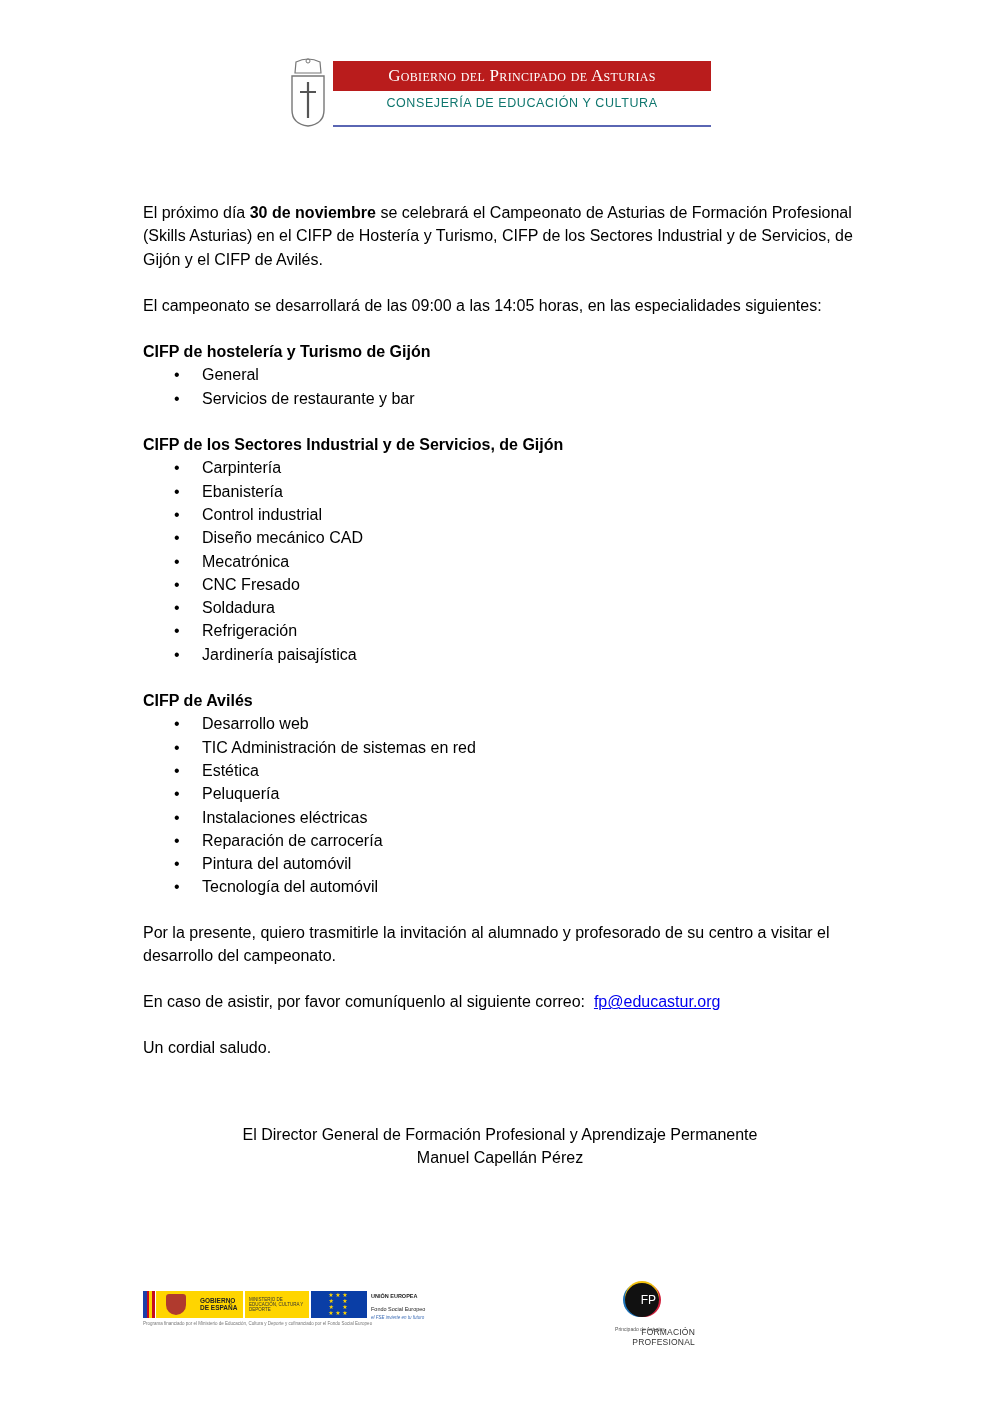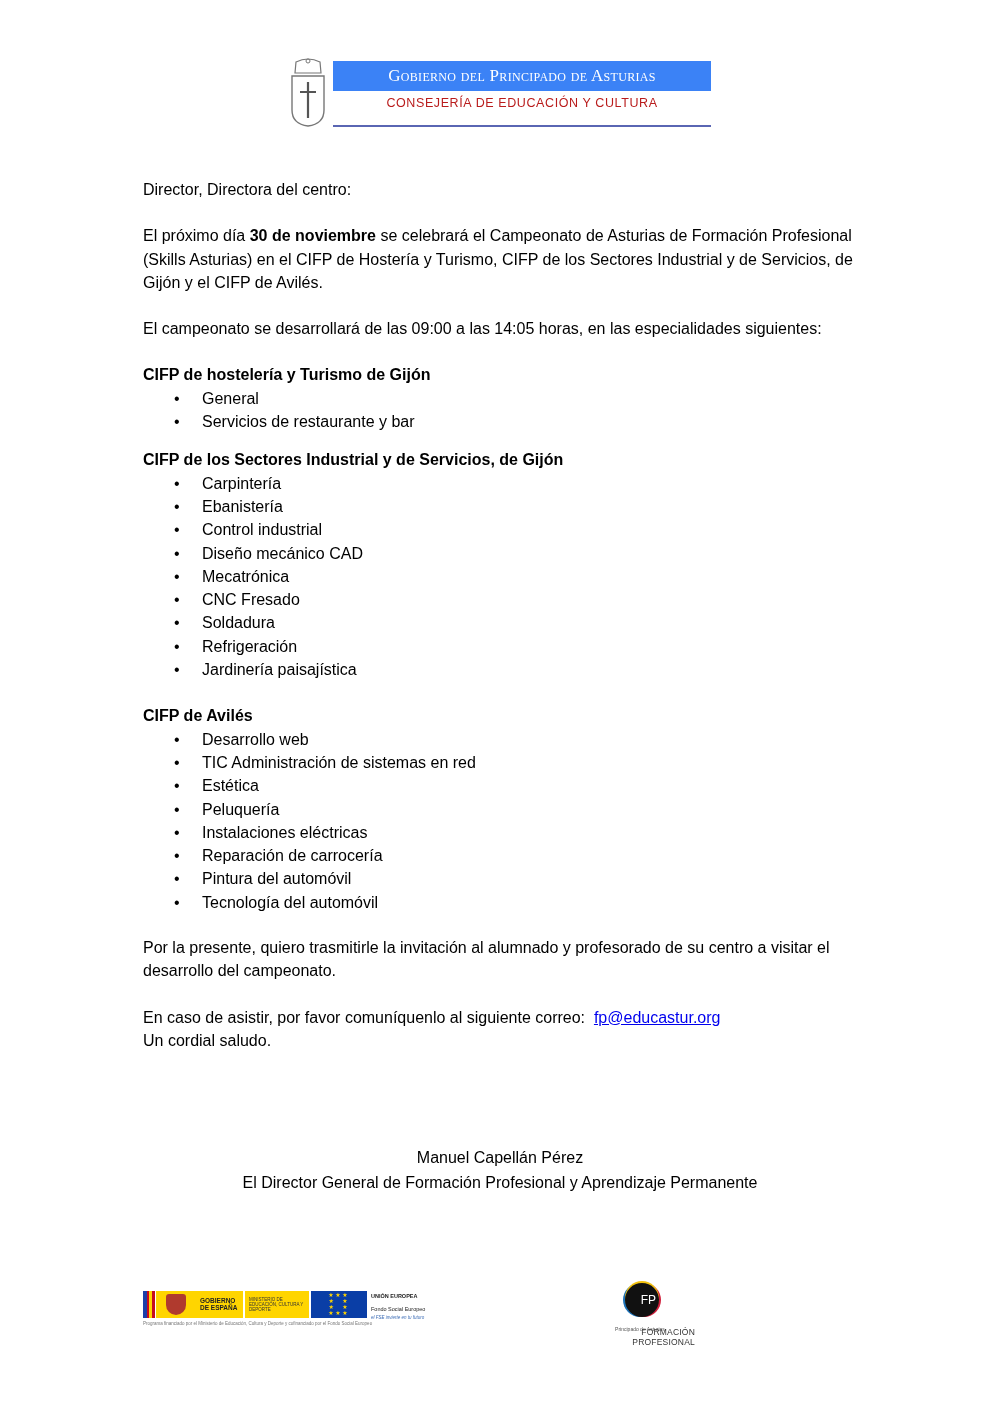--- a/index.html
+++ b/index.html
@@ -1,23 +1,23 @@
 <!DOCTYPE html>
 <html><head>
 <meta charset="utf-8">
 <style>
   html, body { margin:0; padding:0; background:#ffffff; }
   body { width:1000px; height:1414px; position:relative; overflow:hidden;
          font-family:"Liberation Sans", sans-serif; color:#000; }
   .header-logo { position:absolute; left:288px; top:58px; width:424px; height:70px; }
   .crest { position:absolute; left:0; top:0; width:40px; height:70px; }
-  .banner { position:absolute; left:45px; top:3px; width:378px; height:30px; background:#3b82f6;
+  .banner { position:absolute; left:45px; top:3px; width:378px; height:30px; background:#b91c1c;
             color:#fff; font-family:"Liberation Serif", serif; font-size:17px; letter-spacing:0.3px;
             display:flex; align-items:center; justify-content:center; font-variant:small-caps; }
-  .subtitle { position:absolute; left:45px; top:38px; width:378px; text-align:center; color:#b91c1c;
+  .subtitle { position:absolute; left:45px; top:38px; width:378px; text-align:center; color:#0f766e;
               font-family:"Liberation Sans", sans-serif; font-size:12.5px; letter-spacing:0.6px; }
   .rule { position:absolute; left:45px; top:67px; width:378px; height:2px; background:#5a66b3; }
 
   .body-text { position:absolute; left:143px; width:720px; font-size:16px; line-height:23.3px; }
   p { margin:0; }
   .bold { font-weight:bold; }
   ul { margin:0; padding:0; list-style:none; }
   li { position:relative; padding-left:59px; }
   li .bullet { position:absolute; left:31px; top:0; }
   a.mail { color:#0000ee; text-decoration:underline; }
@@ -55,31 +55,30 @@
     <circle cx="20" cy="3" r="2" fill="none" stroke="#777"></circle>
     <path d="M4 18 H36 V52 Q36 66 20 68 Q4 66 4 52 Z" fill="none" stroke="#777" stroke-width="1.4"></path>
     <path d="M20 24 V60 M12 34 H28" stroke="#555" stroke-width="2.2"></path>
   </svg>
   <div class="banner">Gobierno del Principado de Asturias</div>
   <div class="subtitle">CONSEJERÍA DE EDUCACIÓN Y CULTURA</div>
   <div class="rule"></div>
 </div>
 
 <div class="body-text" style="top:178px;">
-  <p>Director, Directora del centro:</p>
   <p style="margin-top:23px;"><span>El próximo día </span><span class="bold">30 de noviembre</span><span> se celebrará el Campeonato de Asturias de Formación Profesional (Skills Asturias) en el CIFP de Hostería y Turismo, CIFP de los Sectores Industrial y de Servicios, de Gijón y el CIFP de Avilés.</span></p>
   <p style="margin-top:23px; white-space:nowrap;">El campeonato se desarrollará de las 09:00 a las 14:05 horas, en las especialidades siguientes:</p>
 
   <div id="centers">
       <p class="bold" style="margin-top: 23px;">CIFP de hostelería y Turismo de Gijón</p>
       <ul>
         <li><span class="bullet">•</span><span>General</span></li>
         <li><span class="bullet">•</span><span>Servicios de restaurante y bar</span></li>
       </ul>
-      <p class="bold" style="margin-top: 15px;">CIFP de los Sectores Industrial y de Servicios, de Gijón</p>
+      <p class="bold" style="margin-top: 23px;">CIFP de los Sectores Industrial y de Servicios, de Gijón</p>
       <ul>
         <li><span class="bullet">•</span><span>Carpintería</span></li>
         <li><span class="bullet">•</span><span>Ebanistería</span></li>
         <li><span class="bullet">•</span><span>Control industrial</span></li>
         <li><span class="bullet">•</span><span>Diseño mecánico CAD</span></li>
         <li><span class="bullet">•</span><span>Mecatrónica</span></li>
         <li><span class="bullet">•</span><span>CNC Fresado</span></li>
         <li><span class="bullet">•</span><span>Soldadura</span></li>
         <li><span class="bullet">•</span><span>Refrigeración</span></li>
         <li><span class="bullet">•</span><span>Jardinería paisajística</span></li>
@@ -92,24 +91,24 @@
         <li><span class="bullet">•</span><span>Peluquería</span></li>
         <li><span class="bullet">•</span><span>Instalaciones eléctricas</span></li>
         <li><span class="bullet">•</span><span>Reparación de carrocería</span></li>
         <li><span class="bullet">•</span><span>Pintura del automóvil</span></li>
         <li><span class="bullet">•</span><span>Tecnología del automóvil</span></li>
       </ul>
     </div>
 
   <p style="margin-top:22px;">Por la presente, quiero trasmitirle la invitación al alumnado y profesorado de su centro a visitar el desarrollo del campeonato.</p>
   <p style="margin-top:23px; white-space:pre;"><span>En caso de asistir, por favor comuníquenlo al siguiente correo:  </span><a class="mail" href="#">fp@educastur.org</a></p>
-  <p style="">Un cordial saludo.</p>
+  <p style="margin-top:22px;">Un cordial saludo.</p>
 </div>
 
-<div class="sign" style="top:1123px;margin-top:48px;">El Director General de Formación Profesional y Aprendizaje Permanente</div>
+<div class="sign" style="top:1123px;">El Director General de Formación Profesional y Aprendizaje Permanente</div>
 <div class="sign" style="top:1146px;">Manuel Capellán Pérez</div>
 
 <div class="foot-left">
   <div class="flag"></div>
   <div class="gob">
     <div class="shield"></div>
     <div class="gob-text" style="width:40px;">GOBIERNO DE ESPAÑA</div>
   </div>
   <div class="min">
     <div class="min-text" style="width:58px;">MINISTERIO DE EDUCACIÓN, CULTURA Y DEPORTE</div>

